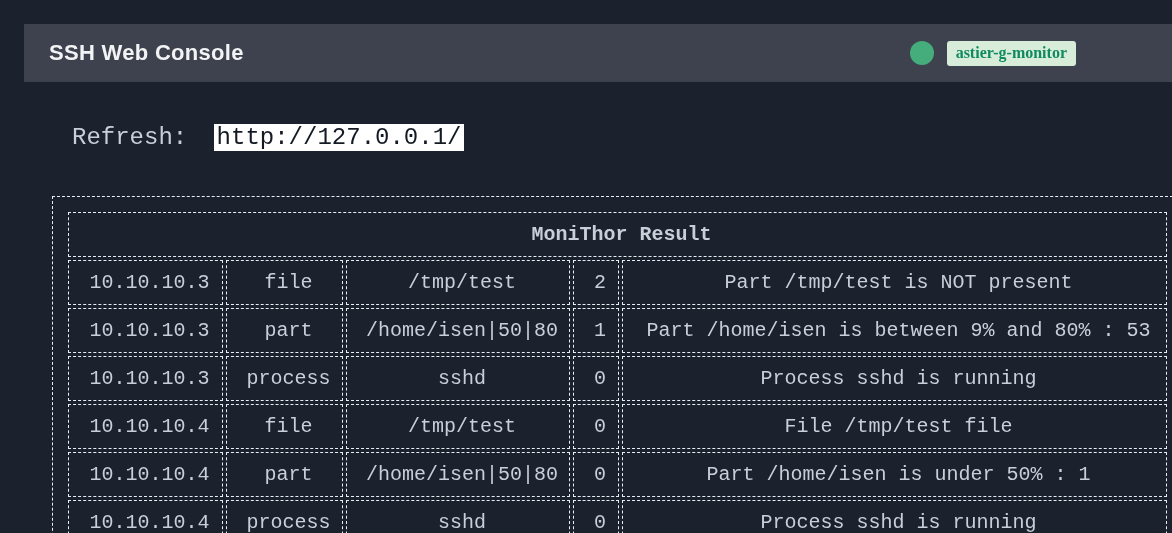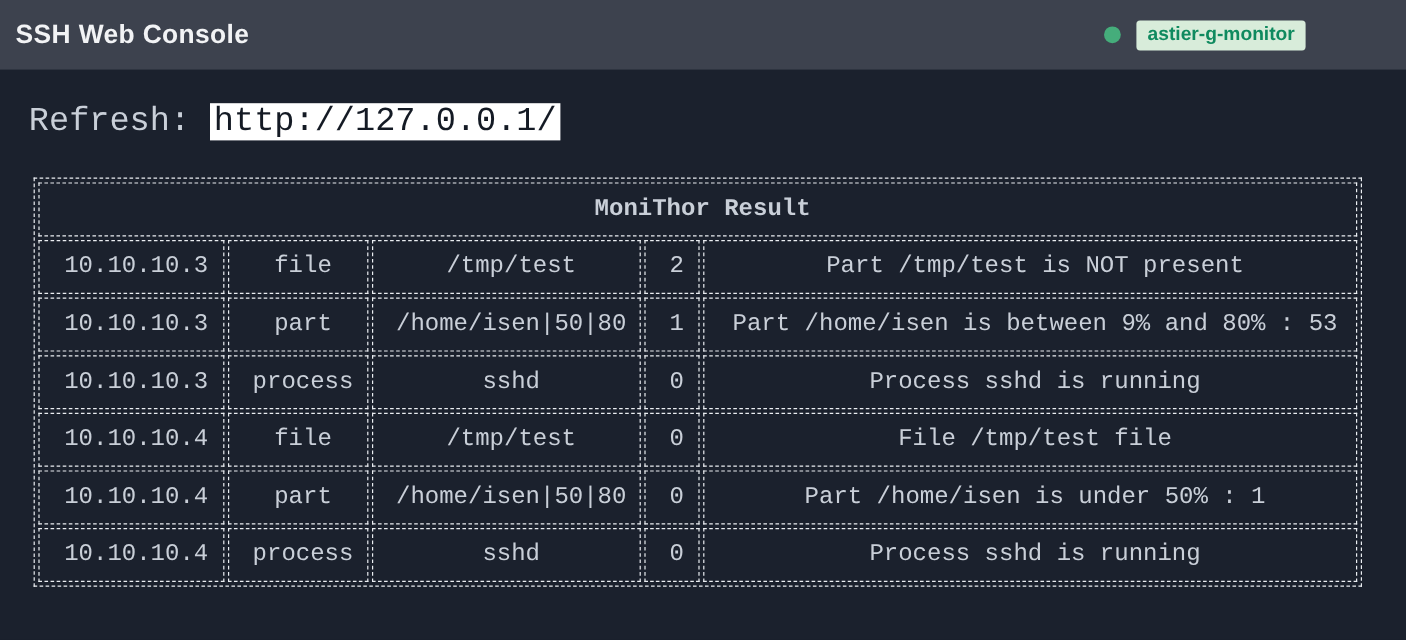--- a/index.html
+++ b/index.html
@@ -1,15 +1,15 @@
 <!DOCTYPE html>
 <html><head>
 <meta charset="utf-8">
 <style>
-  * { margin: 0; padding: 0; box-sizing: border-box; }
+  * { margin: 0; padding: 12px; box-sizing: border-box; }
   html, body { width: 1172px; height: 533px; }
   body {
     background: #1b212d;
     font-family: "Liberation Mono", monospace;
     overflow: hidden;
   }
 
   
   .header {
     height: 58px;
@@ -47,21 +47,21 @@
     line-height: 1;
     padding: 4px 9px 5px 9px;
     border-radius: 3px;
     cursor: default;
   }
 
   
   .info {
     padding: 32px 0 0 24px;
     color: #c9cfd8;
-    font-size: 28px;
+    font-size: 24px;
     line-height: 24px;
   }
   .info-line { white-space: nowrap; }
   .refresh-url {
     background: #ffffff;
     color: #141a24;
     margin-left: 0.6em;
     padding: 0 3px;
     text-decoration: none;
   }
@@ -94,21 +94,21 @@
   }
   td.col-code { text-align: center; padding: 0; }
 </style>
 </head>
 <body>
 
 <div class="header">
   <div class="header-title">SSH Web Console</div>
   <div class="status-group">
     <span class="status-dot" style="background: rgb(69, 173, 123);"></span>
-    <span class="status-badge" style="background: rgb(216, 236, 218); color: rgb(15, 138, 95);">astier-g-monitor</span>
+    <span class="status-badge" style="background: rgb(216, 236, 218); color: rgb(15, 138, 95); font-family: Liberation Serif, serif;">astier-g-monitor</span>
   </div>
 </div>
 
 <div class="info">
   <div class="info-line">
     <span>Refresh:</span><a href="#" class="refresh-url">http://127.0.0.1/</a>
   </div>
 </div>
 
 <table class="result">

